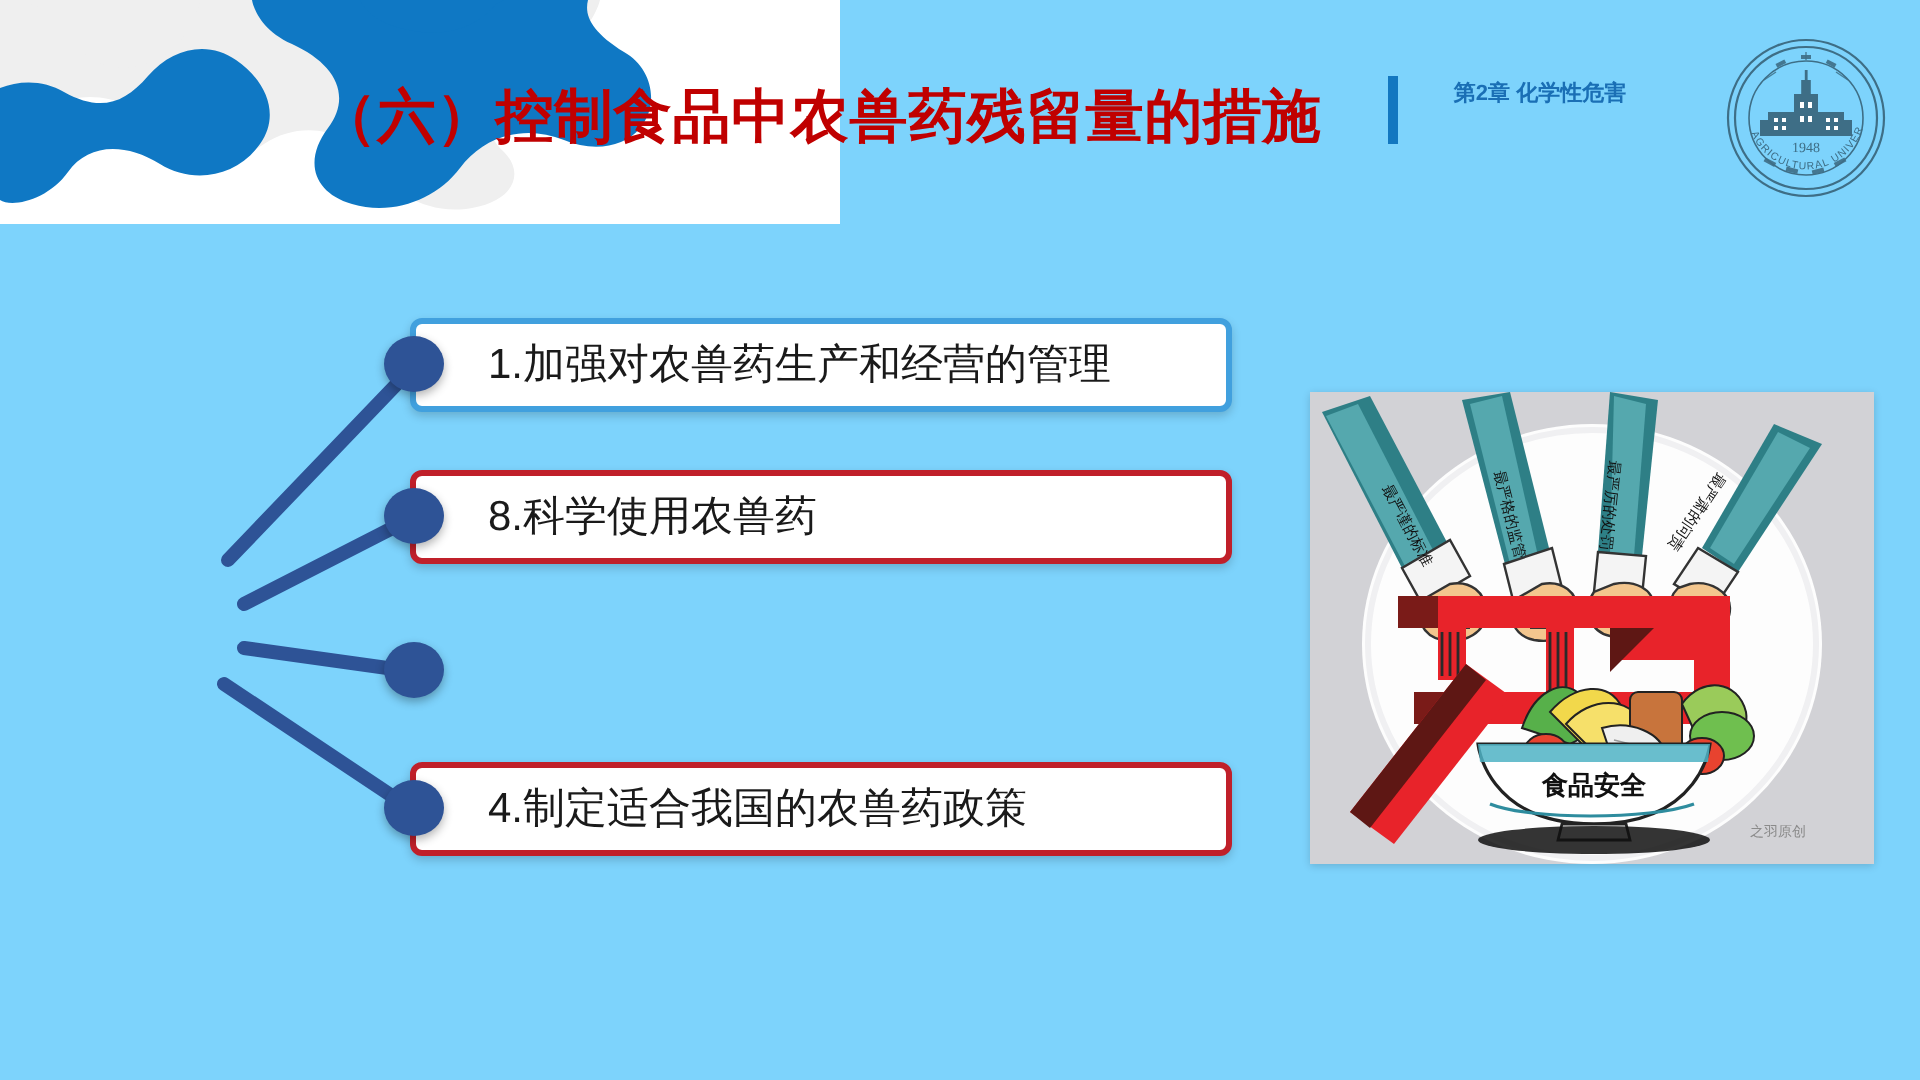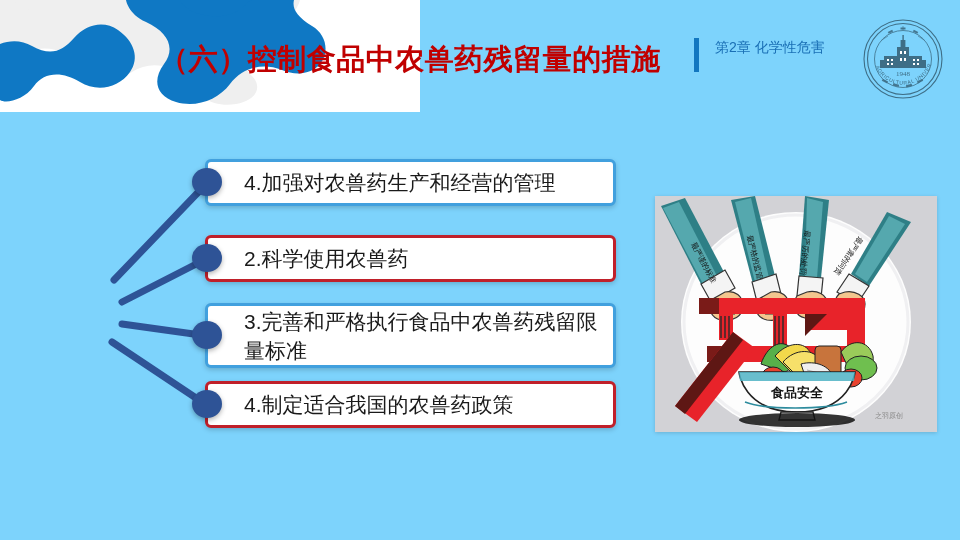--- a/index.html
+++ b/index.html
@@ -59,24 +59,24 @@
   .chapter-bar {
     width: 5px;
     height: 34px;
     background: #1277C0;
     flex: 0 0 auto;
     margin-top: 2px;
   }
   .chapter-text {
     margin-left: 16px;
     color: #1A6FB5;
-    font-size: 14px;
-    font-weight: normal;
+    font-size: 11px;
+    font-weight: bold;
     line-height: 22px;
-    text-align: left;
+    text-align: center;
     width: 110px;
   }
 
   .seal {
     position: absolute;
     left: 862px;
     top: 18px;
     width: 82px;
     height: 82px;
   }
@@ -241,32 +241,29 @@
         <line x1="114" y1="170" x2="208" y2="72"></line>
         <line x1="122" y1="192" x2="208" y2="148"></line>
         <line x1="122" y1="214" x2="208" y2="226"></line>
         <line x1="112" y1="232" x2="208" y2="296"></line>
       </g>
     </svg>
   </div>
 
 
   <div class="item-box blue" style="left:205px; top:159px; width:411px; height:47px;">
-    <div class="item-label">4.加强对农兽药生产和经营的管理</div>
+    <div class="item-label">1.加强对农兽药生产和经营的管理</div>
   </div>
   <div class="node-dot" style="left:192px; top:168px;"></div>
 
   <div class="item-box red" style="left:205px; top:235px; width:411px; height:47px;">
-    <div class="item-label">2.科学使用农兽药</div>
+    <div class="item-label">8.科学使用农兽药</div>
   </div>
   <div class="node-dot" style="left:192px; top:244px;"></div>
 
-  <div class="item-box blue" style="left:205px; top:303px; width:411px; height:65px;">
-    <div class="item-label">3.完善和严格执行食品中农兽药残留限量标准</div>
-  </div>
   <div class="node-dot" style="left:192px; top:321px;"></div>
 
   <div class="item-box red" style="left:205px; top:381px; width:411px; height:47px;">
     <div class="item-label">4.制定适合我国的农兽药政策</div>
   </div>
   <div class="node-dot" style="left:192px; top:390px;"></div>
 
   <div class="illus">
     <svg width="282" height="236" viewBox="0 0 282 236" xmlns="http://www.w3.org/2000/svg">
       <rect x="0" y="0" width="282" height="236" fill="#c9c9cd"></rect>

